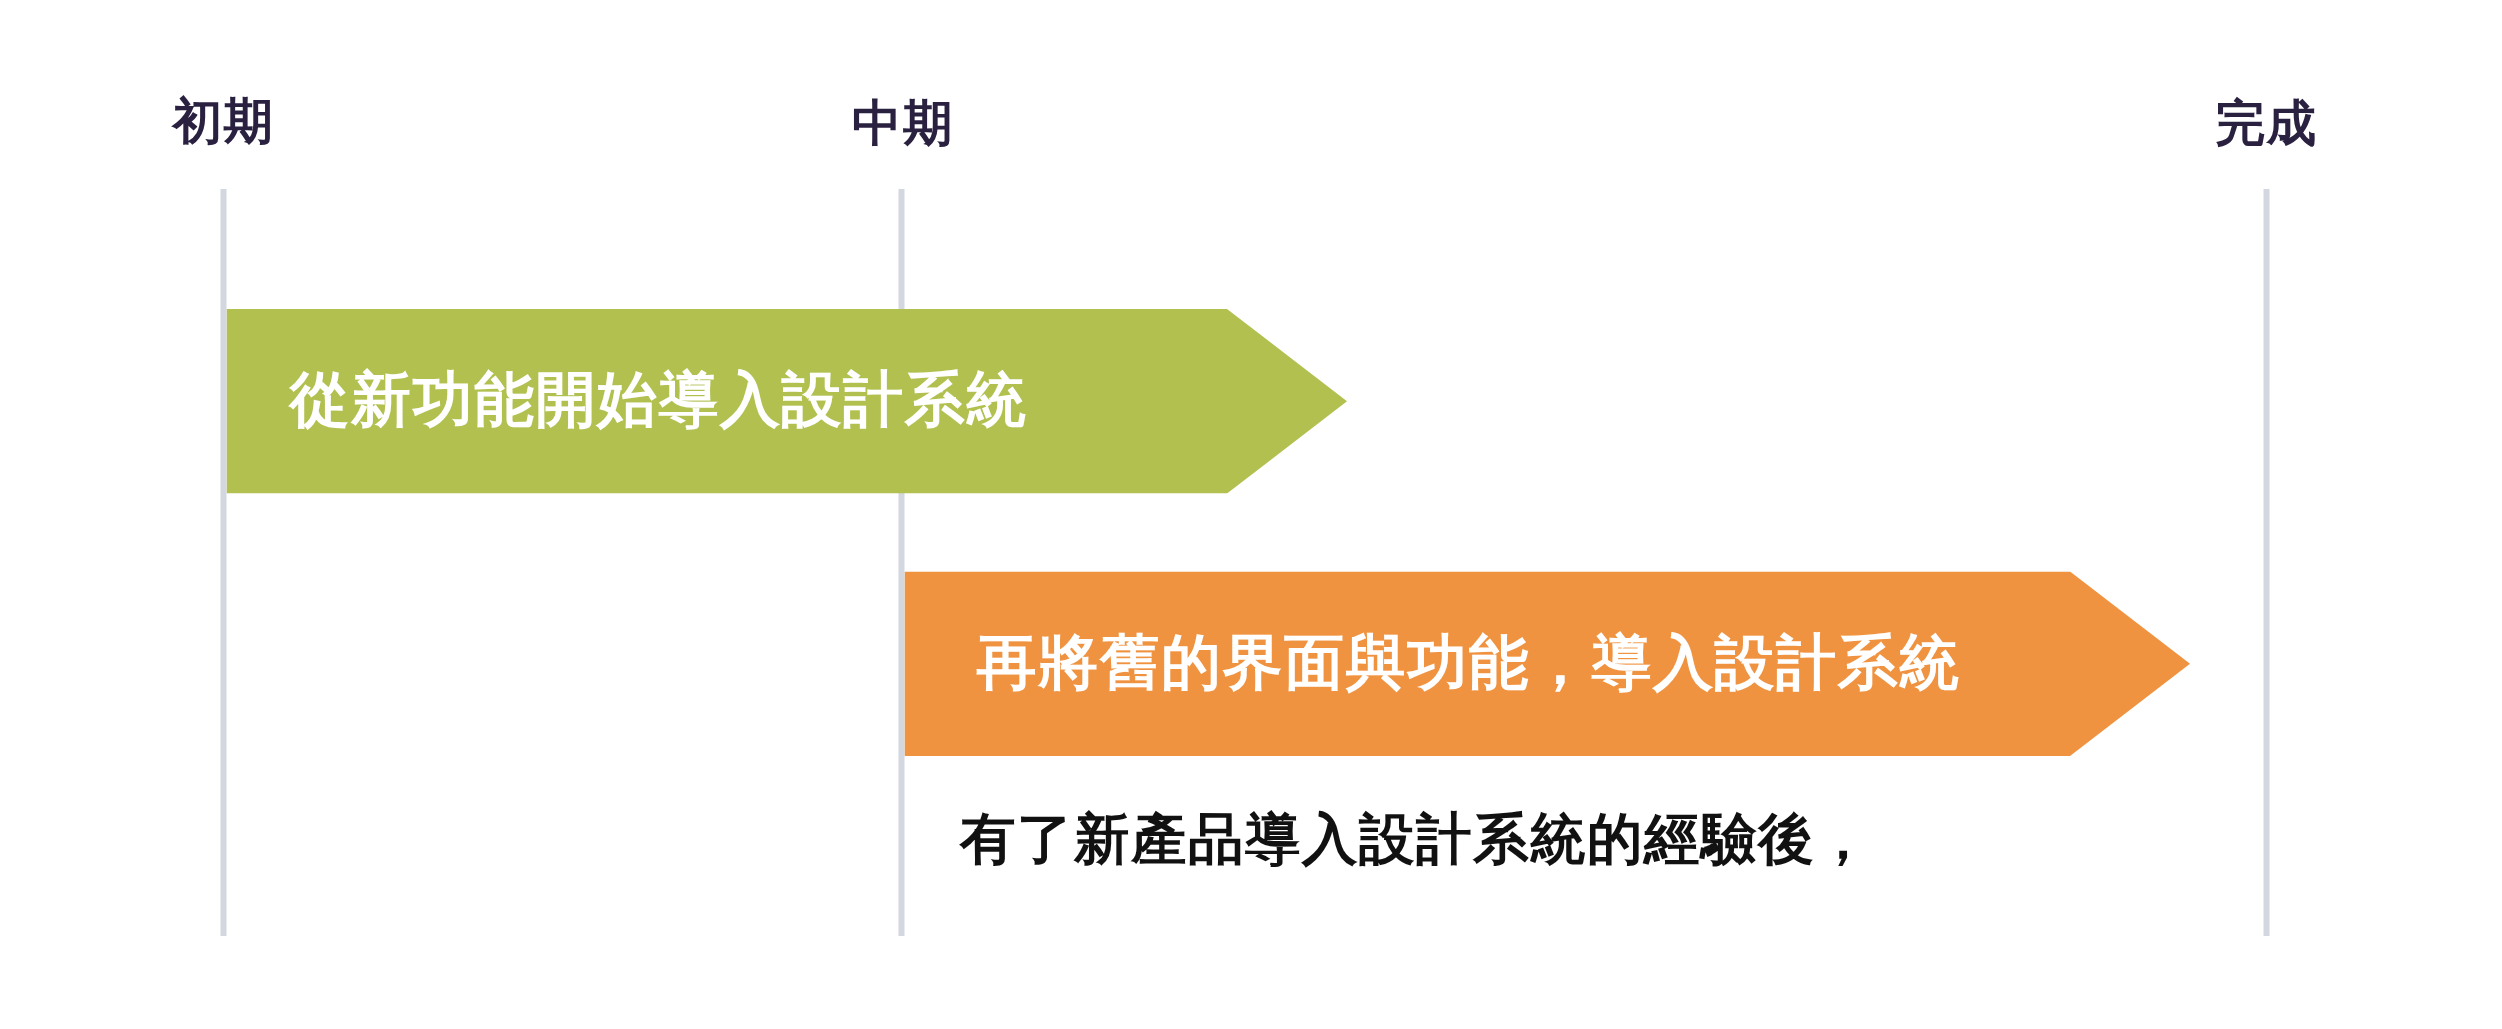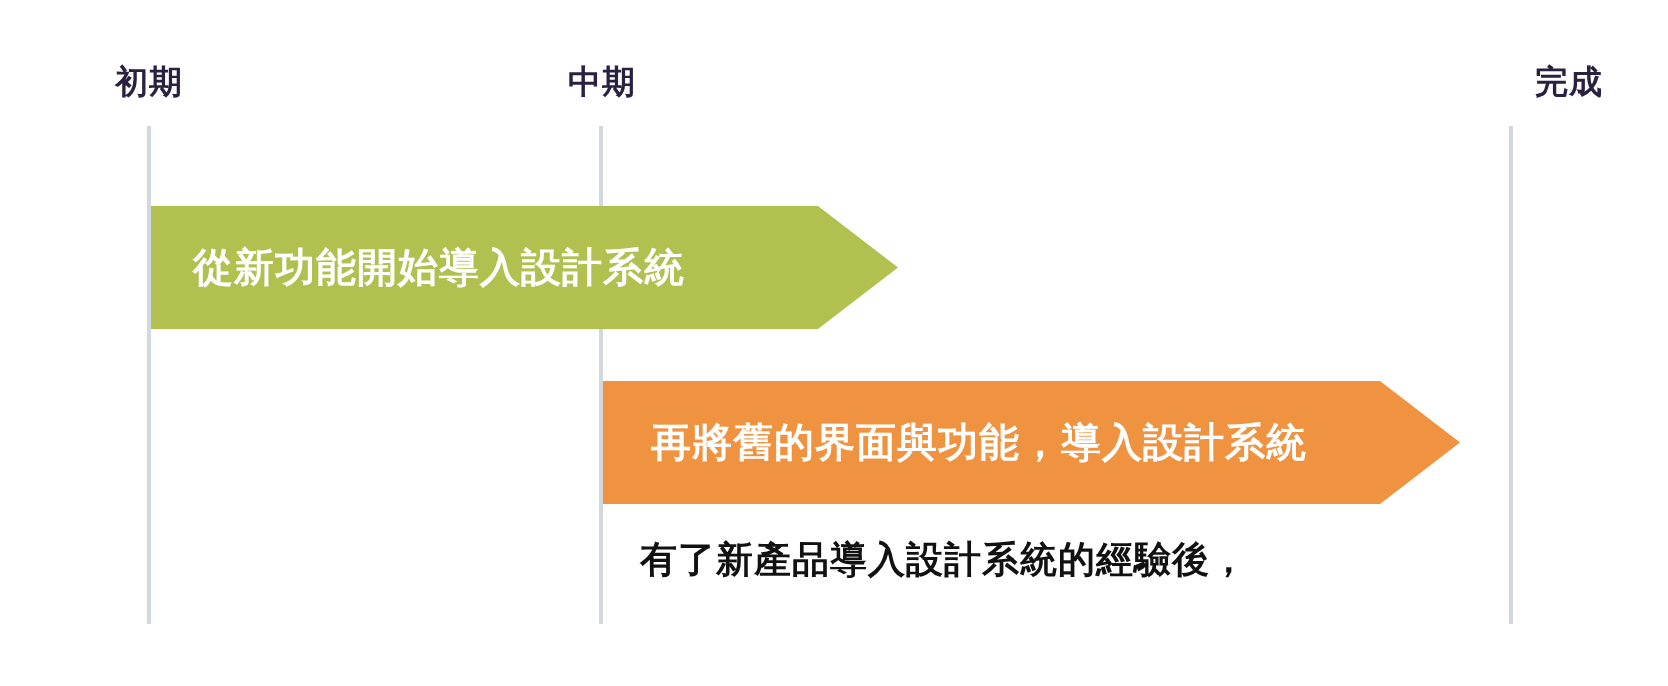--- a/index.html
+++ b/index.html
@@ -13,21 +13,21 @@
   .arrow-text { position: absolute; top: 0; height: 123px; line-height: 123px;
                 color: #ffffff; font-size: 40px; font-weight: bold; letter-spacing: 1px; white-space: nowrap; }
   .note { position: absolute; left: 640px; top: 535px; font-size: 37px; font-weight: bold;
           color: #111111; line-height: 50px; letter-spacing: 1px; white-space: nowrap; }
 </style>
 </head>
 <body>
 
 <div class="phase-label" style="left:115px;font-family:Liberation Serif, serif;">初期</div>
 <div class="phase-label" style="left:568px;">中期</div>
-<div class="phase-label" style="left:1535px;">完成</div>
+<div class="phase-label" style="left:1477px;">完成</div>
 
 <div class="phase-line" style="left:147px;"></div>
 <div class="phase-line" style="left:599px;"></div>
 <div class="phase-line" style="left:1509px;"></div>
 
 <div class="arrow" style="left:151px; top:206px; width:748px;">
   <svg width="748" height="123" viewBox="0 0 748 123">
     <polygon points="0,0 667,0 747,61.5 667,123 0,123" fill="#b2c050"></polygon>
   </svg>
   <div class="arrow-text" style="left:42px;">從新功能開始導入設計系統</div>

